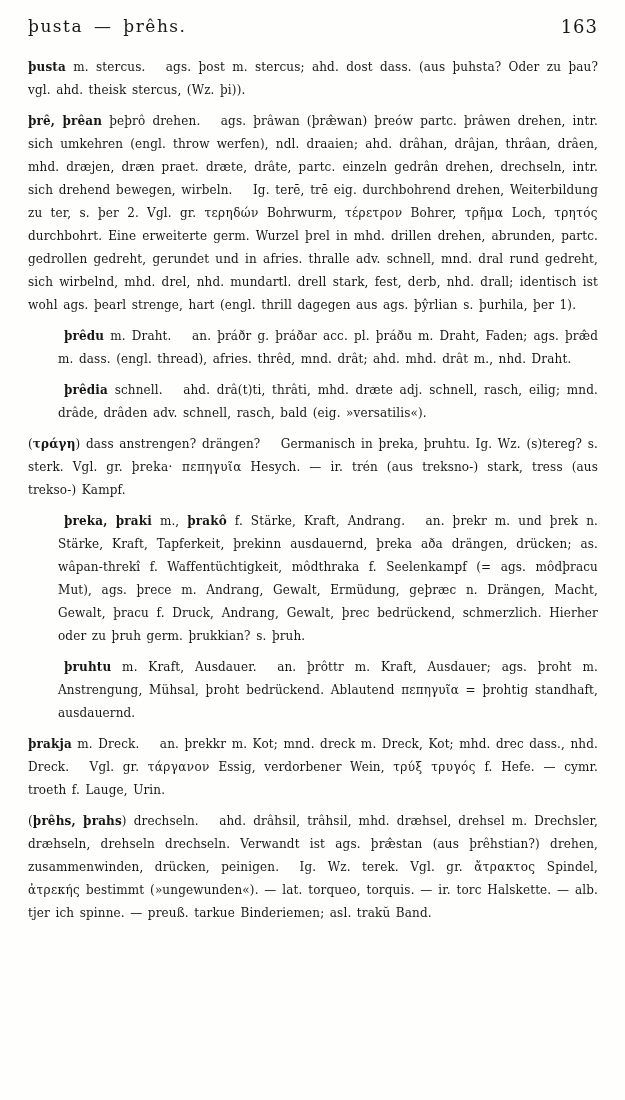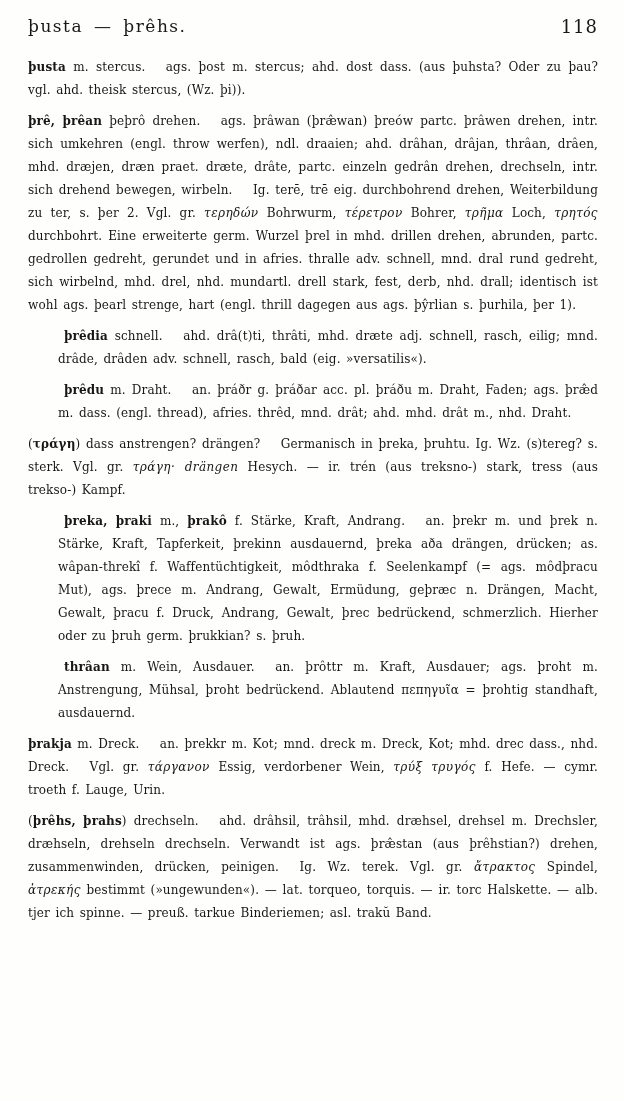--- a/index.html
+++ b/index.html
@@ -55,40 +55,39 @@
     word-spacing: 1.5px;
   }
   p.entry.indent {
     padding-left: 30px;
     text-indent: 6px;
   }
   .hw {
     font-weight: 700;
   }
   .grk {
-    font-style: italic;
     letter-spacing: 0.4px;
   }
   .gap {
     display: inline-block;
     width: 1.7em;
   }
 </style>
 </head>
 <body>
 
 <div class="page">
   <div class="running-head">
     <div class="head-title">þusta — þrêhs.</div>
-    <div class="page-number">118</div>
+    <div class="page-number">163</div>
   </div>
   <div class="body-text">
       <p class="entry"><span class="hw">þusta</span><span class="txt"> m. stercus.</span><span class="gap"></span><span class="txt">ags. þost m. stercus; ahd. dost dass. (aus þuhsta? Oder zu þau? vgl. ahd. theisk stercus, (Wz. þi)).</span></p>
       <p class="entry"><span class="hw">þrê, þrêan</span><span class="txt"> þeþrô drehen.</span><span class="gap"></span><span class="txt">ags. þrâwan (þræ̂wan) þreów partc. þrâwen drehen, intr. sich umkehren (engl. throw werfen), ndl. draaien; ahd. drâhan, drâjan, thrâan, drâen, mhd. dræjen, dræn praet. dræte, drâte, partc. einzeln gedrân drehen, drechseln, intr. sich drehend bewegen, wirbeln.</span><span class="gap"></span><span class="txt">Ig. terē, trē eig. durchbohrend drehen, Weiterbildung zu ter, s. þer 2.  Vgl. gr. </span><span class="grk">τερηδών</span><span class="txt"> Bohrwurm, </span><span class="grk">τέρετρον</span><span class="txt"> Bohrer, </span><span class="grk">τρῆμα</span><span class="txt"> Loch, </span><span class="grk">τρητός</span><span class="txt"> durchbohrt.  Eine erweiterte germ. Wurzel þrel in mhd. drillen drehen, abrunden, partc. gedrollen gedreht, gerundet und in afries. thralle adv. schnell, mnd. dral rund gedreht, sich wirbelnd, mhd. drel, nhd. mundartl. drell stark, fest, derb, nhd. drall; identisch ist wohl ags. þearl strenge, hart (engl. thrill dagegen aus ags. þŷrlian s. þurhila, þer 1).</span></p>
+      <p class="entry indent"><span class="hw">þrêdu</span><span class="txt"> m. Draht.</span><span class="gap"></span><span class="txt">an. þráðr g. þráðar acc. pl. þráðu m. Draht, Faden; ags. þræ̂d m. dass. (engl. thread), afries. thrêd, mnd. drât; ahd. mhd. drât m., nhd. Draht.</span></p>
       <p class="entry indent"><span class="hw">þrêdia</span><span class="txt"> schnell.</span><span class="gap"></span><span class="txt">ahd. drâ(t)ti, thrâti, mhd. dræte adj. schnell, rasch, eilig; mnd. drâde, drâden adv. schnell, rasch, bald (eig. »versatilis«).</span></p>
-      <p class="entry indent"><span class="hw">þrêdu</span><span class="txt"> m. Draht.</span><span class="gap"></span><span class="txt">an. þráðr g. þráðar acc. pl. þráðu m. Draht, Faden; ags. þræ̂d m. dass. (engl. thread), afries. thrêd, mnd. drât; ahd. mhd. drât m., nhd. Draht.</span></p>
-      <p class="entry"><span class="txt">(</span><span class="hw">τράγη</span><span class="txt">) dass anstrengen? drängen?</span><span class="gap"></span><span class="txt">Germanisch in þreka, þruhtu. Ig. Wz. (s)tereg? s. sterk.  Vgl. gr. </span><span class="grk">τράγη· drängen</span><span class="txt"> Hesych. — ir. trén (aus treksno-) stark, tress (aus trekso-) Kampf.</span></p>
+      <p class="entry"><span class="txt">(</span><span class="hw">τράγη</span><span class="txt">) dass anstrengen? drängen?</span><span class="gap"></span><span class="txt">Germanisch in þreka, þruhtu. Ig. Wz. (s)tereg? s. sterk.  Vgl. gr. </span><span class="grk">þreka· πεπηγυῖα</span><span class="txt"> Hesych. — ir. trén (aus treksno-) stark, tress (aus trekso-) Kampf.</span></p>
       <p class="entry indent"><span class="hw">þreka, þraki</span><span class="txt"> m., </span><span class="hw">þrakô</span><span class="txt"> f. Stärke, Kraft, Andrang.</span><span class="gap"></span><span class="txt">an. þrekr m. und þrek n. Stärke, Kraft, Tapferkeit, þrekinn ausdauernd, þreka aða drängen, drücken; as. wâpan-threkî f. Waffentüchtigkeit, môdthraka f. Seelenkampf (= ags. môdþracu Mut), ags. þrece m. Andrang, Gewalt, Ermüdung, geþræc n. Drängen, Macht, Gewalt, þracu f. Druck, Andrang, Gewalt, þrec bedrückend, schmerzlich. Hierher oder zu þruh germ. þrukkian? s. þruh.</span></p>
-      <p class="entry indent"><span class="hw">thrâan</span><span class="txt"> m. Wein, Ausdauer.</span><span class="gap"></span><span class="txt">an. þrôttr m. Kraft, Ausdauer; ags. þroht m. Anstrengung, Mühsal, þroht bedrückend.  Ablautend πεπηγυῖα = þrohtig standhaft, ausdauernd.</span></p>
+      <p class="entry indent"><span class="hw">þruhtu</span><span class="txt"> m. Kraft, Ausdauer.</span><span class="gap"></span><span class="txt">an. þrôttr m. Kraft, Ausdauer; ags. þroht m. Anstrengung, Mühsal, þroht bedrückend.  Ablautend πεπηγυῖα = þrohtig standhaft, ausdauernd.</span></p>
       <p class="entry"><span class="hw">þrakja</span><span class="txt"> m. Dreck.</span><span class="gap"></span><span class="txt">an. þrekkr m. Kot; mnd. dreck m. Dreck, Kot; mhd. drec dass., nhd. Dreck.</span><span class="gap"></span><span class="txt">Vgl. gr. </span><span class="grk">τάργανον</span><span class="txt"> Essig, verdorbener Wein, </span><span class="grk">τρύξ τρυγός</span><span class="txt"> f. Hefe. — cymr. troeth f. Lauge, Urin.</span></p>
       <p class="entry"><span class="txt">(</span><span class="hw">þrêhs, þrahs</span><span class="txt">) drechseln.</span><span class="gap"></span><span class="txt">ahd. drâhsil, trâhsil, mhd. dræhsel, drehsel m. Drechsler, dræhseln, drehseln drechseln.  Verwandt ist ags. þræ̂stan (aus þrêhstian?) drehen, zusammenwinden, drücken, peinigen.</span><span class="gap"></span><span class="txt">Ig. Wz. terek.  Vgl. gr. </span><span class="grk">ἄτρακτος</span><span class="txt"> Spindel, </span><span class="grk">ἀτρεκής</span><span class="txt"> bestimmt (»ungewunden«). — lat. torqueo, torquis. — ir. torc Halskette. — alb. tjer ich spinne. — preuß. tarkue Binderiemen; asl. trakŭ Band.</span></p>
     </div>
 </div>
 
 </body></html>

